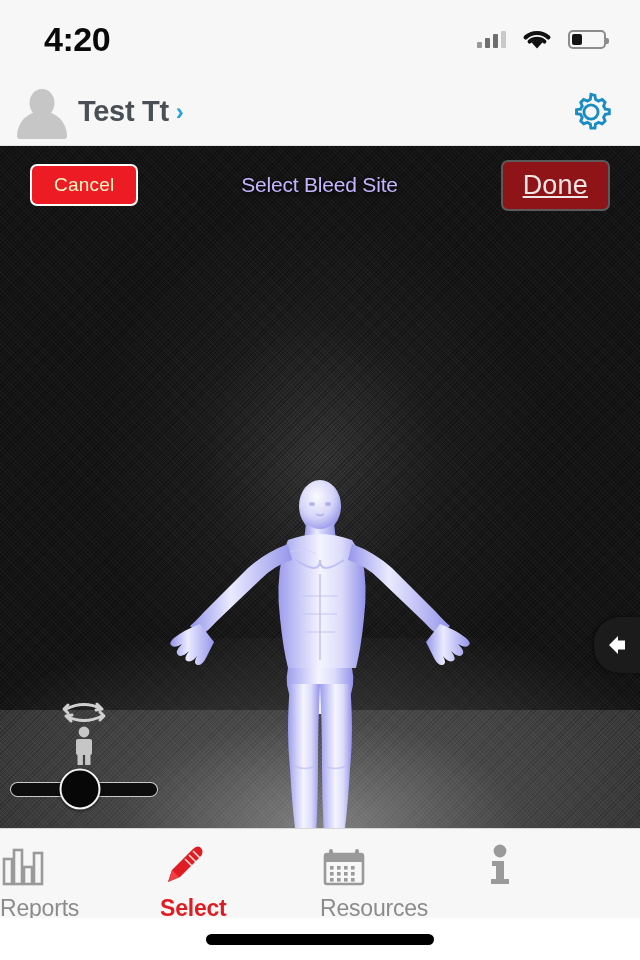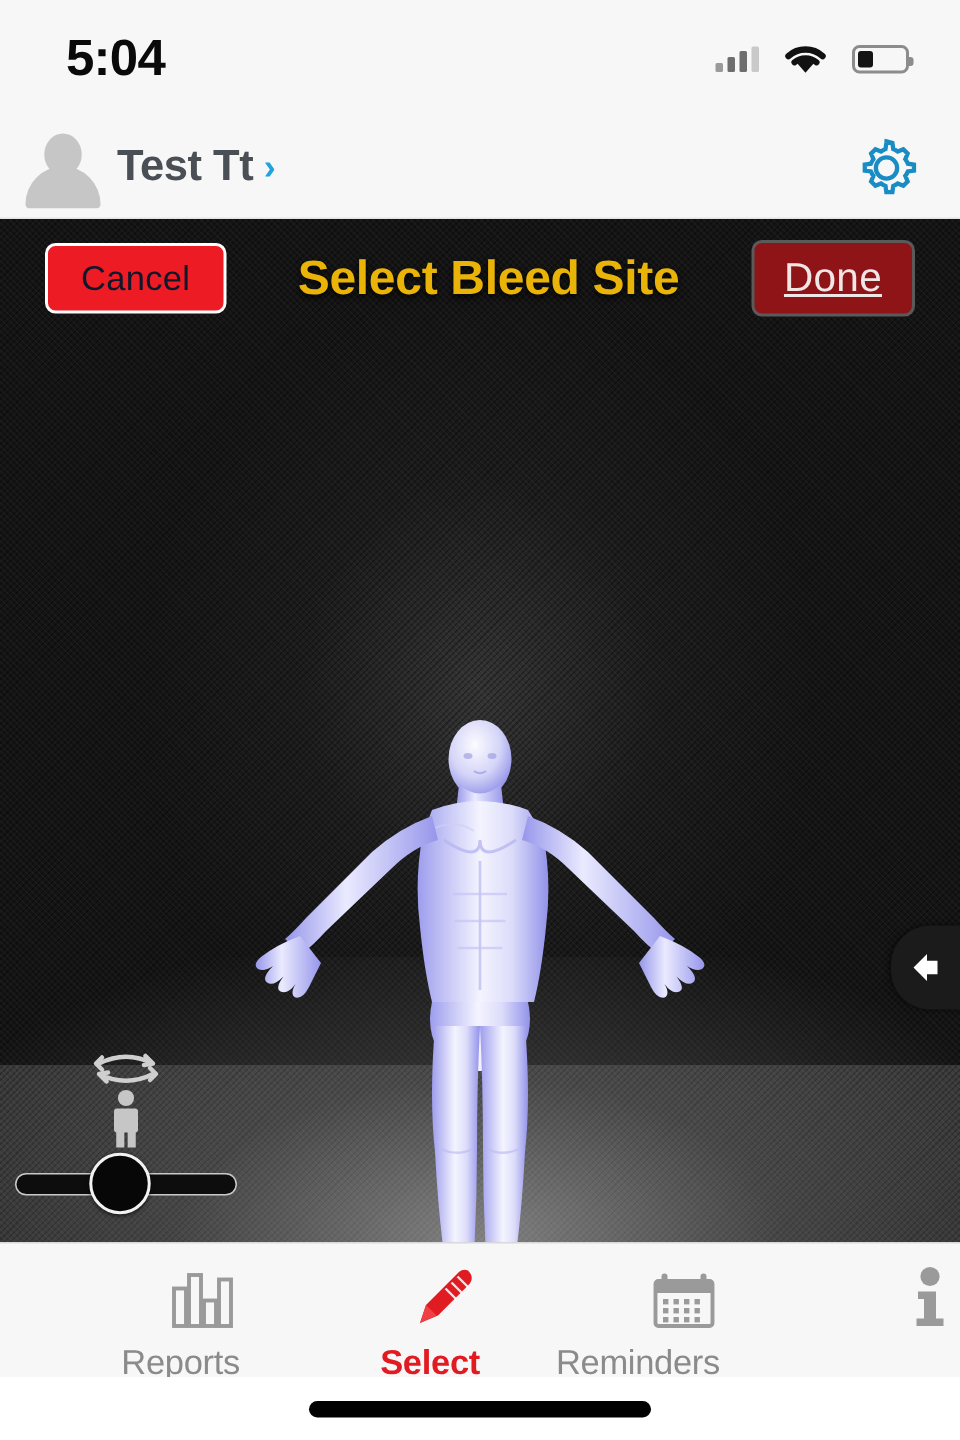--- a/index.html
+++ b/index.html
@@ -92,31 +92,31 @@
       repeating-linear-gradient(-45deg, rgba(0,0,0,.25) 0 1px, transparent 1px 3px);
   }
 
   
   .navbar {
     position:absolute; top:0; left:0; right:0; height:78px;
     display:flex; align-items:center; justify-content:space-between;
     padding:0 30px; z-index:6;
   }
   .btn-cancel {
-    background:#ed1c24; color:#0f172a; border:2px solid #fdfdfd; border-radius:7px;
-    font-size:23px; font-weight:400; padding:8px 22px; letter-spacing:.2px;
+    background:#ed1c24; color:#fef9c3; border:2px solid #fdfdfd; border-radius:7px;
+    font-size:19px; font-weight:400; padding:8px 22px; letter-spacing:.2px;
     font-family:"Liberation Sans", sans-serif; cursor:pointer;
   }
   .btn-done {
     background:#8f1418; color:#f0e6e6; border:2px solid #5a5a5a; border-radius:7px;
     font-size:27px; font-weight:400; padding:8px 20px; letter-spacing:.2px;
     font-family:"Liberation Sans", sans-serif; cursor:pointer;text-decoration:underline;
   }
   .navtitle {
-    font-size:32px; font-weight:700; color:#eab308; letter-spacing:-0.2px;
+    font-size:21px; font-weight:400; color:#c4b5fd; letter-spacing:-0.2px;
     text-shadow:0 2px 4px rgba(0,0,0,.9);
   }
 
   
   .model { position:absolute; left:50%; top:332px; transform:translateX(-50%); z-index:4; }
 
   
   .rotctl { position:absolute; left:0; bottom:22px; width:168px; z-index:7; }
   .roticon { width:100%; display:flex; flex-direction:column; align-items:center; margin-bottom:6px; }
   .slider { position:relative; height:34px; display:flex; align-items:center; padding:0 10px; }
@@ -138,37 +138,37 @@
     display:flex; align-items:center; justify-content:center; z-index:7;
     box-shadow:-1px 0 4px rgba(0,0,0,.6); cursor:pointer;
   }
 
   
   .tabbar {
     flex:0 0 132px; background:#f7f7f7; display:flex;
     border-top:1px solid #d8d8d8; padding-top:10px;
   }
   .tab {
-    flex:1; display:flex; flex-direction:column; align-items:flex-end;
+    flex:1; display:flex; flex-direction:column; align-items:flex-start;
     justify-content:flex-start; gap:6px; cursor:pointer; padding-top:4px;
   }
   .tab .lbl { font-size:23px; color:#8b8b8b; letter-spacing:-0.2px; }
   .tab.active .lbl { color:#e01b22; font-weight:700; }
   .tab .ico { height:46px; display:flex; align-items:center; }
   .home-area { position:absolute; left:0; right:0; bottom:0; height:42px;
     background:#fff; display:flex; align-items:center; justify-content:center; }
   .home-ind { width:228px; height:11px; background:#000; border-radius:6px; }
 </style>
 </head>
 <body>
 
 <div id="app">
 
   <div class="statusbar">
-    <div class="clock">5:04</div>
+    <div class="clock">4:20</div>
     <div class="status-right">
       <div class="signal">
         <i></i>
           <i></i>
           <i></i>
           <i></i>
       </div>
       <svg width="34" height="25" viewBox="0 0 34 25">
         <path d="M17 21.5 L11.6 15.4 a8.2 8.2 0 0 1 10.8 0 Z" fill="#111"></path>
         <path d="M5.6 10.4 a17 17 0 0 1 22.8 0" stroke="#111" stroke-width="4.2" fill="none" stroke-linecap="round"></path>
@@ -331,21 +331,21 @@
               <rect x="17" y="28" width="3.6" height="3.6"></rect>
             <rect x="24" y="28" width="3.6" height="3.6"></rect>
               <rect x="31" y="28" width="3.6" height="3.6"></rect>
             <rect x="10" y="34" width="3.6" height="3.6"></rect>
               <rect x="17" y="34" width="3.6" height="3.6"></rect>
             <rect x="24" y="34" width="3.6" height="3.6"></rect>
               <rect x="31" y="34" width="3.6" height="3.6"></rect>
           </g>
         </svg>
       </span>
-      <span class="lbl">Reminders</span>
+      <span class="lbl">Resources</span>
     </div>
 
     <div class="tab">
       <span class="ico">
         <svg width="40" height="44" viewBox="0 0 40 44">
           <circle cx="20" cy="7" r="6.4" fill="#9a9a9a"></circle>
           <path d="M12 17 h12 v18 h5 v5 H11 v-5 h5 V22 h-4 Z" fill="#9a9a9a"></path>
         </svg>
       </span>
     </div>

